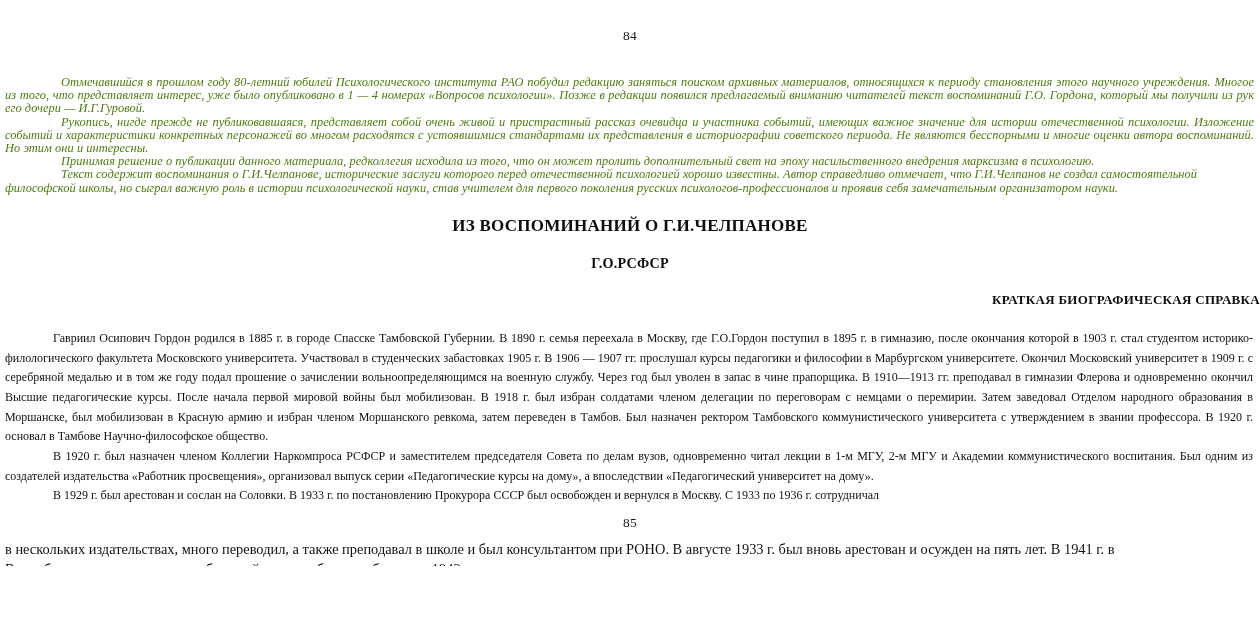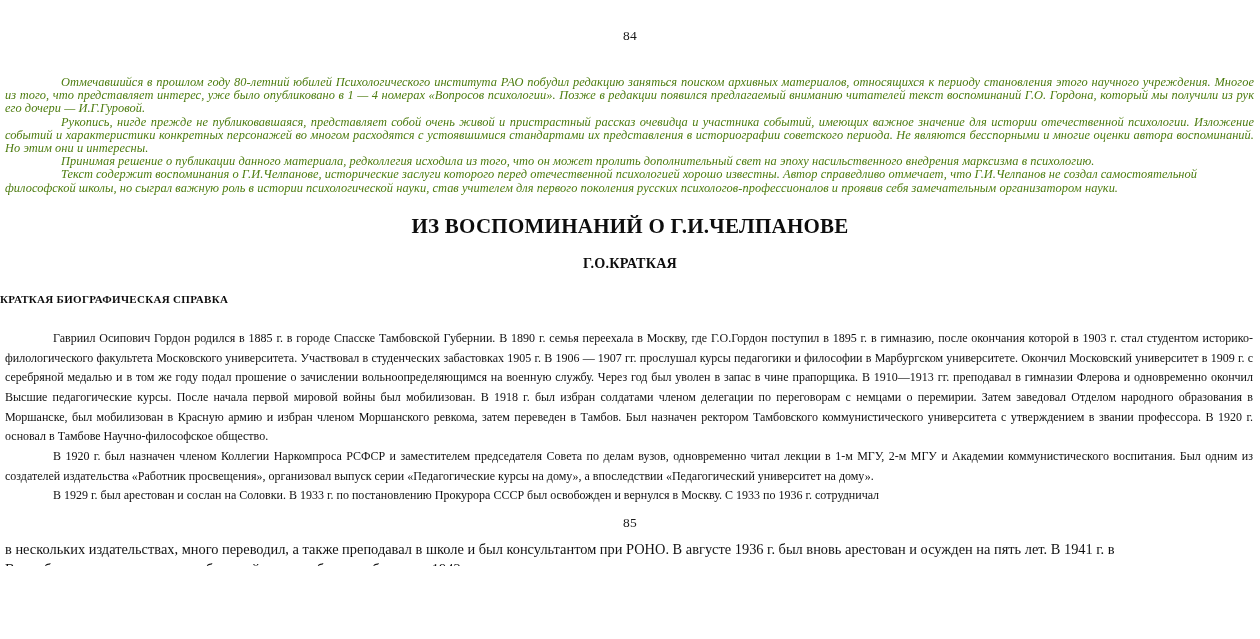--- a/index.html
+++ b/index.html
@@ -61,46 +61,47 @@
   .preamble p:last-child {
     text-align: left;
   }
 
   
   .headings {
     padding-top: 21px;
   }
   h1.doc-title {
     margin: 0;
-    font-size: 21px;
+    font-size: 17px;
     font-weight: bold;
     line-height: 20px;
     text-align: center;
     letter-spacing: 0.25px;
     color: #0d0d0d;
   }
   h2.doc-author {
     margin: 0;
     padding-top: 18px;
     font-size: 14.2px;
     font-weight: bold;
     line-height: 18px;
     text-align: center;
     letter-spacing: 0.2px;
     color: #0d0d0d;
   }
   h3.doc-subtitle {
     margin: 0;
     padding-top: 19px;
-    font-size: 11px;
+    font-size: 13px;
     font-weight: bold;
     line-height: 17px;
-    text-align: left;
+    text-align: right;
     letter-spacing: 0.3px;
     color: #0d0d0d;
+    padding-left: 44px;
   }
 
   
   .body-text {
     margin: 0 7px 0 5px;
     padding-top: 21px;
     font-size: 12px;
     line-height: 19.7px;
     text-align: justify;
     text-justify: inter-word;
@@ -146,30 +147,30 @@
 
   <div class="preamble">
     <p>Отмечавшийся в прошлом году 80-летний юбилей Психологического института РАО побудил редакцию заняться поиском архивных материалов, относящихся к периоду становления этого научного учреждения. Многое из того, что представляет интерес, уже было опубликовано в 1 — 4 номерах «Вопросов психологии». Позже в редакции появился предлагаемый вниманию читателей текст воспоминаний Г.О. Гордона, который мы получили из рук его дочери — И.Г.Гуровой.</p>
     <p>Рукопись, нигде прежде не публиковавшаяся, представляет собой очень живой и пристрастный рассказ очевидца и участника событий, имеющих важное значение для истории отечественной психологии. Изложение событий и характеристики конкретных персонажей во многом расходятся с устоявшимися стандартами их представления в историографии советского периода. Не являются бесспорными и многие оценки автора воспоминаний. Но этим они и интересны.</p>
     <p>Принимая решение о публикации данного материала, редколлегия исходила из того, что он может пролить дополнительный свет на эпоху насильственного внедрения марксизма в психологию.</p>
     <p>Текст содержит воспоминания о Г.И.Челпанове, исторические заслуги которого перед отечественной психологией хорошо известны. Автор справедливо отмечает, что Г.И.Челпанов не создал самостоятельной философской школы, но сыграл важную роль в истории психологической науки, став учителем для первого поколения русских психологов-профессионалов и проявив себя замечательным организатором науки.</p>
   </div>
 
   <div class="headings">
     <h1 class="doc-title">ИЗ ВОСПОМИНАНИЙ О Г.И.ЧЕЛПАНОВЕ</h1>
-    <h2 class="doc-author">Г.О.КРАТКАЯ</h2>
+    <h2 class="doc-author">Г.О.РСФСР</h2>
     <h3 class="doc-subtitle">КРАТКАЯ БИОГРАФИЧЕСКАЯ СПРАВКА</h3>
   </div>
 
   <div class="body-text">
     <p>Гавриил Осипович Гордон родился в 1885 г. в городе Спасске Тамбовской Губернии. В 1890 г. семья переехала в Москву, где Г.О.Гордон поступил в 1895 г. в гимназию, после окончания которой в 1903 г. стал студентом историко-филологического факультета Московского университета. Участвовал в студенческих забастовках 1905 г. В 1906 — 1907 гг. прослушал курсы педагогики и философии в Марбургском университете. Окончил Московский университет в 1909 г. с серебряной медалью и в том же году подал прошение о зачислении вольноопределяющимся на военную службу. Через год был уволен в запас в чине прапорщика. В 1910—1913 гг. преподавал в гимназии Флерова и одновременно окончил Высшие педагогические курсы. После начала первой мировой войны был мобилизован. В 1918 г. был избран солдатами членом делегации по переговорам с немцами о перемирии. Затем заведовал Отделом народного образования в Моршанске, был мобилизован в Красную армию и избран членом Моршанского ревкома, затем переведен в Тамбов. Был назначен ректором Тамбовского коммунистического университета с утверждением в звании профессора. В 1920 г. основал в Тамбове Научно-философское общество.</p>
     <p>В 1920 г. был назначен членом Коллегии Наркомпроса РСФСР и заместителем председателя Совета по делам вузов, одновременно читал лекции в 1-м МГУ, 2-м МГУ и Академии коммунистического воспитания. Был одним из создателей издательства «Работник просвещения», организовал выпуск серии «Педагогические курсы на дому», а впоследствии «Педагогический университет на дому».</p>
     <p class="flush">В 1929 г. был арестован и сослан на Соловки. В 1933 г. по постановлению Прокурора СССР был освобожден и вернулся в Москву. С 1933 по 1936 г. сотрудничал</p>
   </div>
 
   <div class="page-number page-number-mid">85</div>
 
   <div class="continuation">
-    <p>в нескольких издательствах, много переводил, а также преподавал в школе и был консультантом при РОНО. В августе 1936 г. был вновь арестован и осужден на пять лет. В 1941 г. в</p>
+    <p>в нескольких издательствах, много переводил, а также преподавал в школе и был консультантом при РОНО. В августе 1933 г. был вновь арестован и осужден на пять лет. В 1941 г. в</p>
     <p class="clipped-line">Вятке был осужден вторично на большой срок, но был освобожден в 1942 г.</p>
   </div>
 
 </div>
 
 </body></html>

